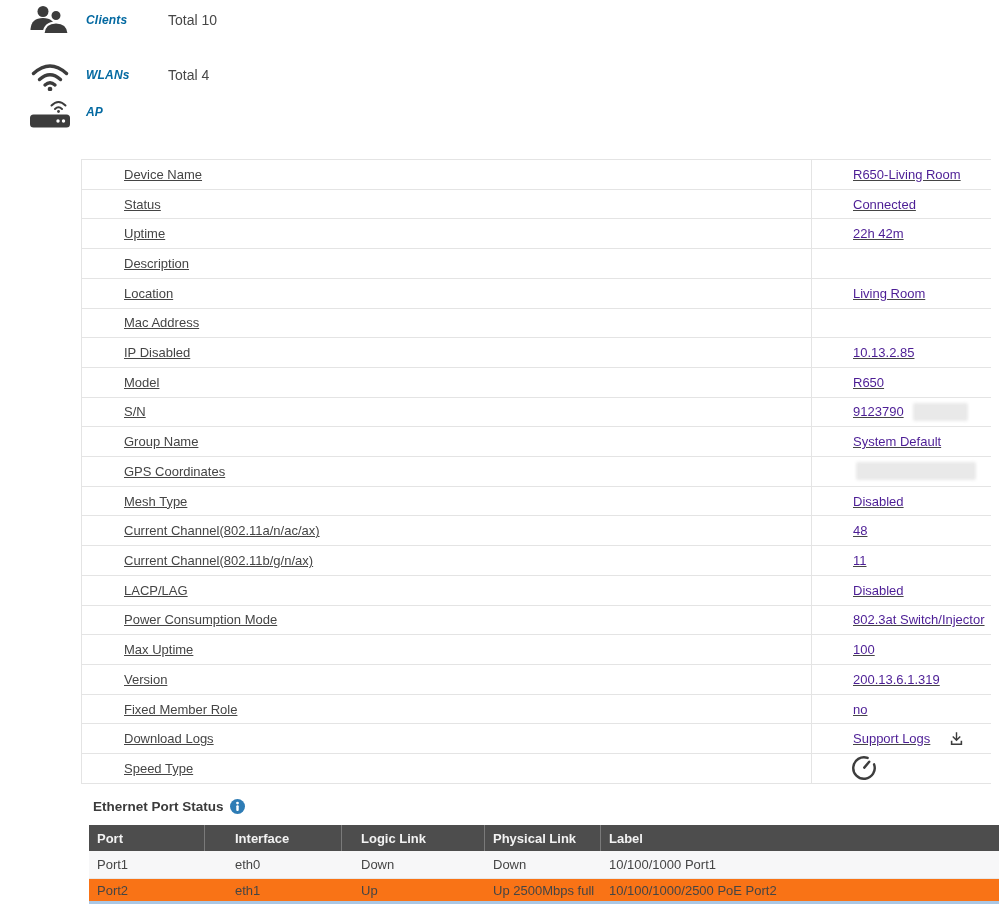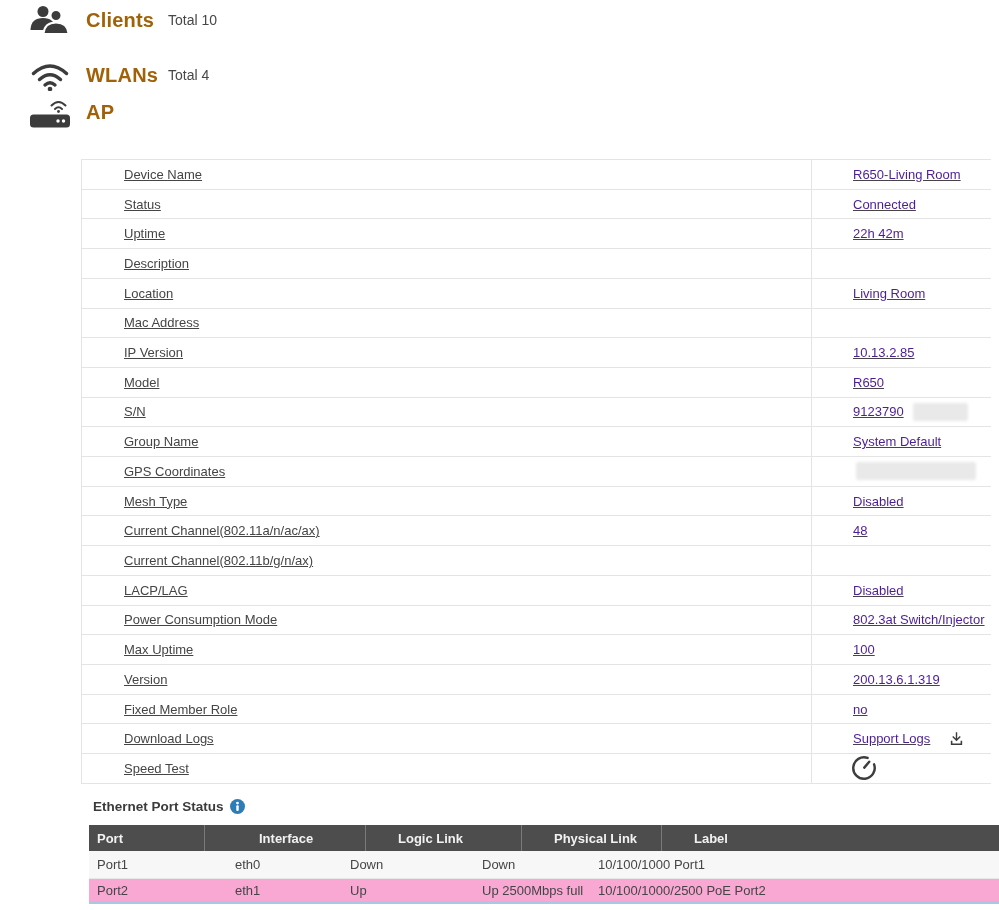--- a/index.html
+++ b/index.html
@@ -6,21 +6,21 @@
   html,body { background:#ffffff; }
   body { font-family:"Liberation Sans", sans-serif; color:#454545; }
   .page { position:relative; width:999px; height:910px; background:#fff; overflow:hidden; }
 
   
   .summary-row { position:absolute; left:28px; height:40px; display:flex; align-items:center; }
   .summary-row.r0 { top:0px; }
   .summary-row.r1 { top:55px; }
   .summary-row.r2 { top:92px; }
   .summary-icon { width:44px; display:flex; align-items:center; justify-content:center; }
-  .summary-label { margin-left:14px; min-width:82px; font-size:20px; font-weight:bold; color:#a16207; letter-spacing:0.2px; }
+  .summary-label { margin-left:14px; min-width:82px; font-size:12px; font-weight:bold; color:#0369a1; letter-spacing:0.2px;font-style:italic; }
   .summary-total { font-size:14px; color:#474747; }
 
   
   .ap-table { position:absolute; top:159px; left:81px; width:910px;
               border-top:1px solid #e4e4e4; border-left:1px solid #e4e4e4;text-decoration:underline; }
   .ap-row { display:flex; height:29.71px; border-bottom:1px solid #e4e4e4; }
   .ap-label { width:730px; padding-left:42px; display:flex; align-items:center;
               font-size:13px; color:#454545; border-right:1px solid #e4e4e4; }
   .ap-value { flex:1; padding-left:41px; display:flex; align-items:center;
               font-size:13px; color:#4c1d95; gap:6px; }
@@ -28,29 +28,29 @@
             filter:blur(1.5px); margin-left:3px; }
   .link-cell { display:inline-flex; align-items:center; gap:18px; cursor:pointer; }
   .gauge-btn { display:inline-flex; align-items:center; cursor:pointer; margin-left:-3px; }
 
   
   .eth-heading { position:absolute; top:799px; left:93px; display:flex; align-items:center;
                  font-size:13.5px; font-weight:bold; color:#3b3b3b; }
   .eth-heading .info { margin-left:6px; display:inline-flex; cursor:pointer; }
 
   .eth-table { position:absolute; top:825px; left:89px; width:910px; }
-  .eth-header { display:flex; height:26px; background:#4d4d4d; align-items:stretch;gap:24px; }
+  .eth-header { display:flex; height:26px; background:#4d4d4d; align-items:stretch; }
   .eth-hcell { display:flex; align-items:center; padding-left:8px; color:#f2f2f2;
                font-size:13px; font-weight:bold; border-right:1px solid #7a7a7a; }
   .eth-hcell:last-child { border-right:none; }
   .eth-row { display:flex; align-items:center; font-size:13px; color:#454545; }
   .eth-row.alt { background:#f7f7f8; border-bottom:1px solid #e8e8e8; height:28px; }
-  .eth-row.plain { background:#f9a8d4; height:22px; }
+  .eth-row.plain { background:#f97316; height:22px; }
   .eth-cell { padding-left:8px; overflow:hidden; white-space:nowrap; }
-  .c0 { width:116px; } .c1 { width:115px;margin-left:22px; } .c2 { width:132px; } .c3 { width:116px; } .c4 { flex:1; }
+  .c0 { width:116px; } .c1 { width:115px;margin-left:22px; } .c2 { width:132px;margin-left:11px; } .c3 { width:116px; } .c4 { flex:1; }
   .eth-bottom-line { height:3px; background:#aac7e4; }
 
   svg { display:block; }
 </style>
 </head>
 <body>
 
 <div class="page">
 
   <div class="summary-row r0">
@@ -128,21 +128,21 @@
       <div class="ap-row">
         <div class="ap-label">Location</div>
         <div class="ap-value">
           <span>Living Room</span>
         </div>
       </div>
       <div class="ap-row">
         <div class="ap-label">Mac Address</div>
       </div>
       <div class="ap-row">
-        <div class="ap-label">IP Version</div>
+        <div class="ap-label">IP Disabled</div>
         <div class="ap-value">
           <span>10.13.2.85</span>
         </div>
       </div>
       <div class="ap-row">
         <div class="ap-label">Model</div>
         <div class="ap-value">
           <span>R650</span>
         </div>
       </div>
@@ -172,20 +172,23 @@
         </div>
       </div>
       <div class="ap-row">
         <div class="ap-label">Current Channel(802.11a/n/ac/ax)</div>
         <div class="ap-value">
           <span>48</span>
         </div>
       </div>
       <div class="ap-row">
         <div class="ap-label">Current Channel(802.11b/g/n/ax)</div>
+        <div class="ap-value">
+          <span>11</span>
+        </div>
       </div>
       <div class="ap-row">
         <div class="ap-label">LACP/LAG</div>
         <div class="ap-value">
           <span>Disabled</span>
         </div>
       </div>
       <div class="ap-row">
         <div class="ap-label">Power Consumption Mode</div>
         <div class="ap-value">
@@ -218,21 +221,21 @@
             <span>
               <svg width="17" height="17" viewBox="0 0 24 24" fill="#3d3d3d">
                 <path d="M11 3h2v9.17l3.59-3.58L18 10l-6 6-6-6 1.41-1.41L11 12.17V3z"></path>
                 <path d="M4 15h2.2v4h11.6v-4H20v6H4v-6z"></path>
               </svg>
             </span>
           </span>
         </div>
       </div>
       <div class="ap-row">
-        <div class="ap-label">Speed Test</div>
+        <div class="ap-label">Speed Type</div>
         <div class="ap-value">
           <span class="gauge-btn">
             <span>
               <svg width="28" height="28" viewBox="0 0 30 30">
                 <path d="M25.8 11.1 A11.5 11.5 0 1 1 18.9 4.2" fill="none" stroke="#3d3d3d" stroke-width="2.6" stroke-linecap="round"></path>
                 <path d="M15.3 14.6 L20.6 8.3" stroke="#3d3d3d" stroke-width="2.6" stroke-linecap="round"></path>
               </svg>
             </span>
           </span>
         </div>

